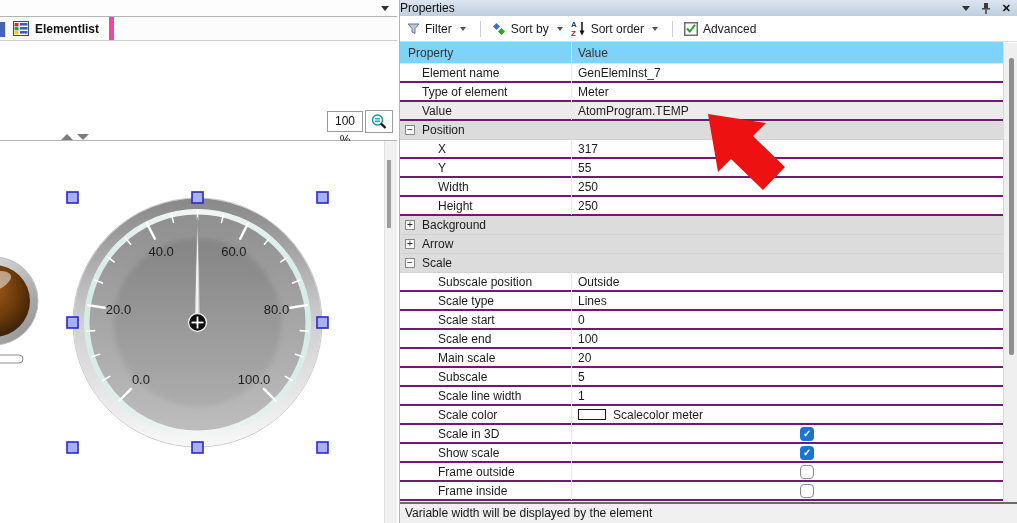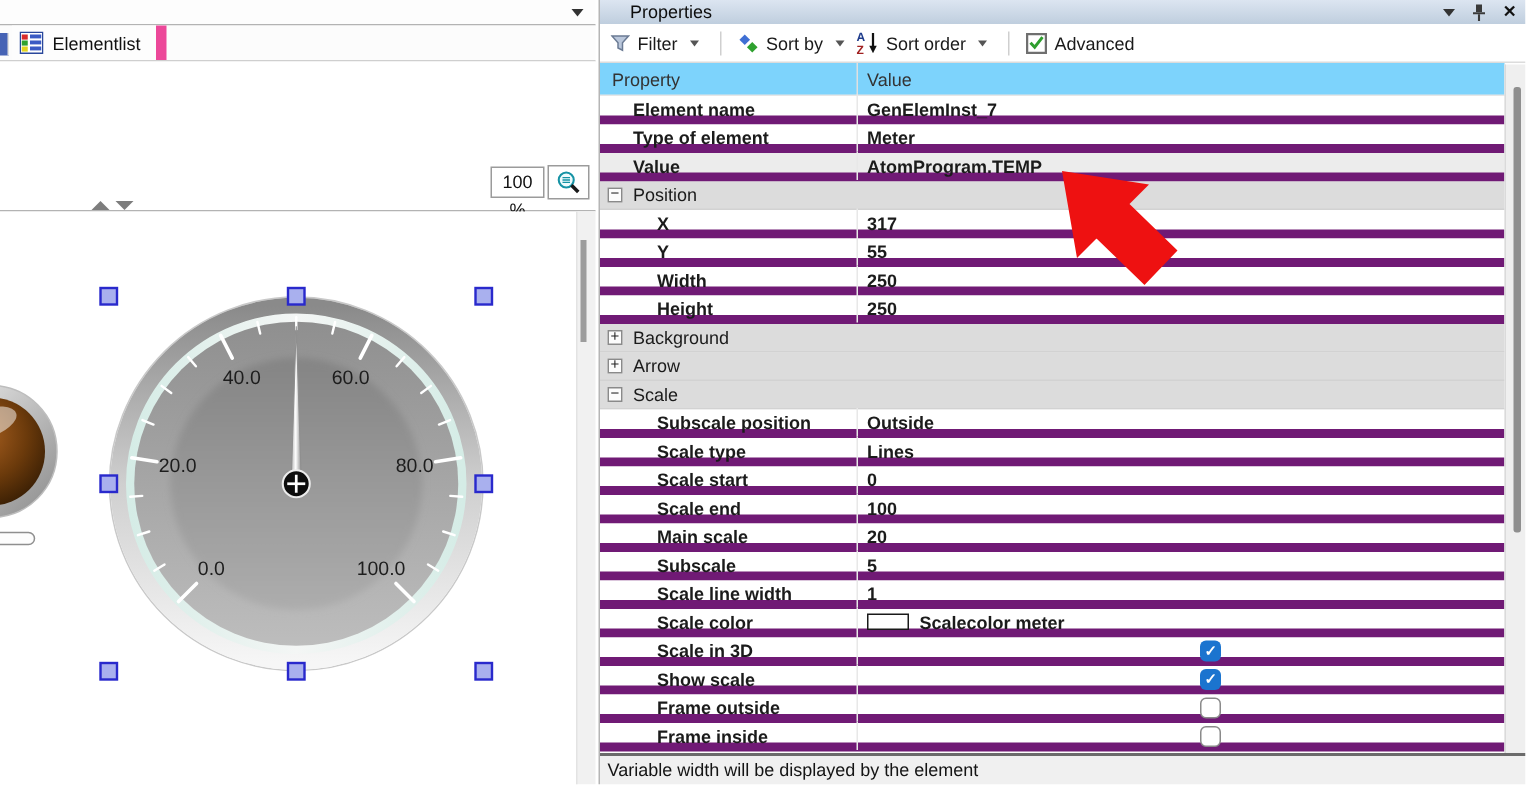--- a/index.html
+++ b/index.html
@@ -9,46 +9,46 @@
     font-family:"Liberation Sans", sans-serif; font-size:12px; color:#1b1b1b;
     -webkit-font-smoothing:antialiased;
   }
   
   #left-panel { position:absolute; left:0; top:0; width:397px; height:523px; background:#fff; }
   #lp-titlebar { position:absolute; left:0; top:0; width:397px; height:17px; background:#fdfdfd; border-bottom:1px solid #b3b3b3; }
   .tri-down { width:0; height:0; border-left:4px solid transparent; border-right:4px solid transparent; border-top:5px solid #333; }
   #lp-title-caret { position:absolute; right:8px; top:6px; }
   #lp-tabstrip { position:absolute; left:0; top:17px; width:397px; height:24px; background:#fcfcfc; border-bottom:1px solid #cfcfcf; }
   #lp-tab-sliver { position:absolute; left:0; top:5px; width:6px; height:15px; background:#4663b5; border-right:1px solid #e0e0e0; }
-  #lp-tab { position:absolute; left:8px; top:0; height:23px; padding:0 10px 0 5px; display:flex; align-items:center; gap:6px; background:#fdfdfd; border-right:7px solid #ec4899; }
+  #lp-tab { position:absolute; left:8px; top:0; height:23px; padding:0 10px 0 5px; display:flex; align-items:center; gap:6px; background:#fdfdfd; border-right:5px solid #ec4899;font-weight:bold; }
   #lp-tab .tablabel { font-size:12px; color:#111; }
   #lp-blank { position:absolute; left:0; top:41px; width:397px; height:100px; background:#fff; border-bottom:1px solid #b3b3b3; }
   #zoom-box { position:absolute; left:327px; top:70px; width:36px; height:21px; border:1px solid #9b9b9b; background:#fff; text-align:center; line-height:19px; font-size:12px; color:#111; }
   #mag-box { position:absolute; left:365px; top:69px; width:28px; height:23px; border:1px solid #9b9b9b; background:#fff; display:flex; align-items:center; justify-content:center; }
   #splitter-arrows { position:absolute; left:60px; top:92px; }
   #lp-canvas { position:absolute; left:0; top:141px; width:397px; height:382px; background:#fff; }
   #canvas-scrollstrip { position:absolute; left:384px; top:0; width:13px; height:382px; background:#f1f1f1; border-left:1px solid #e3e3e3; }
   #canvas-scrollthumb { position:absolute; left:2px; top:19px; width:4px; height:68px; background:#9d9d9d; }
   
   #pp-border { position:absolute; left:399px; top:0; width:1px; height:523px; background:#b5b5b5; }
   #props-panel { position:absolute; left:400px; top:0; width:617px; height:523px; background:#fff; }
   #pp-title { position:absolute; left:0; top:0; width:617px; height:16px; background:linear-gradient(#dce5f1,#bfcede); display:flex; align-items:center; }
-  #pp-title .t { padding-left:20px; font-size:12px; color:#0d0d0d; }
+  #pp-title .t { padding-left:0; font-size:12px; color:#0d0d0d; }
   #pp-title-icons { position:absolute; right:6px; top:0; height:16px; display:flex; align-items:center; gap:11px; }
   #pp-close { font-size:11px; font-weight:bold; color:#111; line-height:16px; }
   #pp-toolbar { position:absolute; left:0; top:16px; width:617px; height:26px; background:#fff; border-bottom:1px solid #dcdcdc; display:flex; align-items:center; padding-left:7px; gap:5px; font-size:12px; color:#1a1a1a; }
   .tb-caret { width:0; height:0; border-left:3.5px solid transparent; border-right:3.5px solid transparent; border-top:4px solid #555; margin:0 3px; }
   .tb-sep { width:1px; height:16px; background:#cfcfcf; margin:0 6px; }
   #pp-colhead { position:absolute; left:0; top:42px; width:603px; height:22px; background:#7dd3fc; border-bottom:1px solid #e6e6e6; color:#333; }
   #pp-colhead .c1 { position:absolute; left:8px; top:4px; }
   #pp-colhead .c2 { position:absolute; left:178px; top:4px; }
   #pp-colhead .hdiv { position:absolute; left:171px; top:0; width:1px; height:22px; background:#e0e0e0; }
   #grid-rows { position:absolute; left:0; top:64px; width:603px; }
   .prow { position:relative; width:603px; height:19px; font-size:12px; }
-  .prow.item { background:#fff; border-bottom:6px solid #701a75;font-weight:bold; }
+  .prow.item { background:#fff; border-bottom:2px solid #701a75; }
   .prow.item.selected { background:#ececec; }
   .prow.group { background:#dcdcdc; border-bottom:1px solid #d2d2d2; }
   .prow .plabel { position:absolute; left:22px; top:0; line-height:18px; white-space:nowrap; }
   .prow .plabel.lvl1 { left:38px; }
   .prow .pvalue { position:absolute; left:178px; top:0; line-height:18px; white-space:nowrap; }
   .prow .vdiv { position:absolute; left:171px; top:-1px; width:1px; height:19px; background:#e8e8e8; }
   .exp { position:absolute; left:5px; top:4px; width:10px; height:10px; border:1px solid #8a8a8a; background:#fcfcfc; font-size:10px; line-height:8px; text-align:center; color:#222; }
   .swatch { display:inline-block; width:28px; height:11px; border:1px solid #1a1a1a; margin-right:7px; vertical-align:-1px; }
   .cbx { position:absolute; left:400px; top:2px; width:14px; height:14px; border-radius:4px; background:#fff; border:1.5px solid #8a8a8a; }
   .cbx.checked { background:#1b74cf; border:none; }

